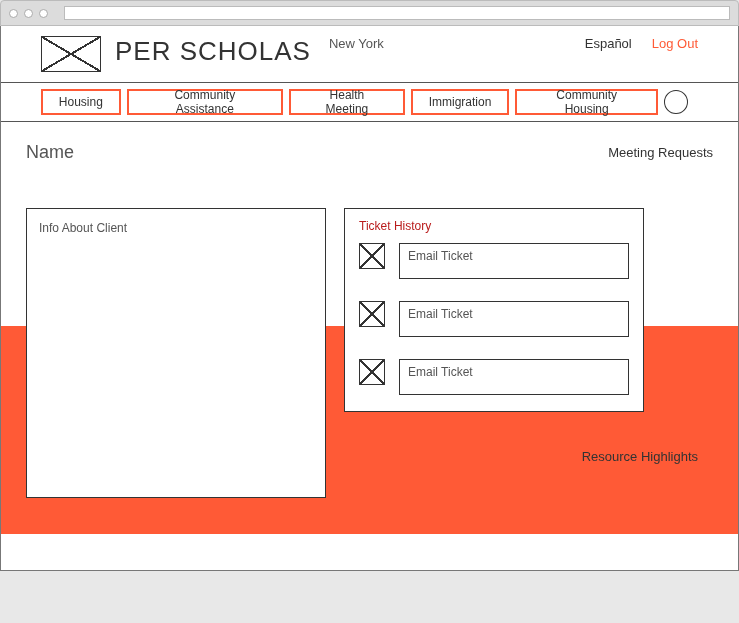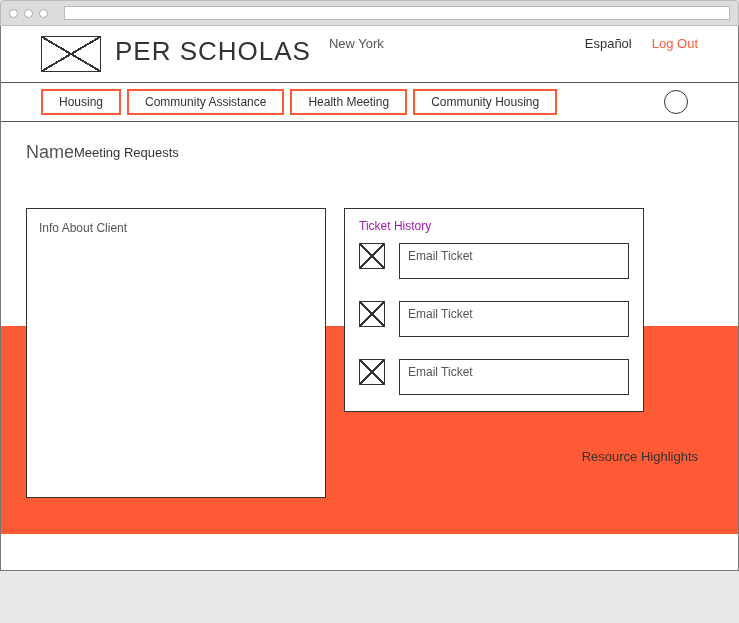--- a/index.html
+++ b/index.html
@@ -138,20 +138,21 @@
       height: 208px;
       background: #ff5a36;
       z-index: 0;
     }
     .content-inner {
       position: relative;
       z-index: 1;
     }
     .top-row {
       display: flex;
+      justify-content: space-between;
       align-items: center;
       margin-bottom: 14px;
     }
     .name-heading {
       font-size: 18px;
       color: #555;
       font-weight: 400;
     }
     .meeting-requests {
       font-size: 13px;
@@ -175,21 +176,21 @@
       color: #555;
     }
     .ticket-history-box {
       border: 1px solid #333;
       background: #fff;
       width: 300px;
       padding: 10px 14px 16px 14px;
     }
     .ticket-history-title {
       font-size: 12px;
-      color: #a21caf;
+      color: #b91c1c;
       margin-bottom: 10px;
     }
     .ticket-row {
       display: flex;
       gap: 14px;
       align-items: flex-start;
       margin-bottom: 22px;
     }
     .ticket-row:last-child {
       margin-bottom: 0;
@@ -247,20 +248,21 @@
     <div class="header-right">
       <div class="espanol">Español</div>
       <div class="logout">Log Out</div>
     </div>
   </div>
 
   <div class="nav-bar">
     <div class="nav-tab">Housing</div>
     <div class="nav-tab">Community Assistance</div>
     <div class="nav-tab">Health Meeting</div>
+    <div class="nav-tab">Immigration</div>
     <div class="nav-tab">Community Housing</div>
     <div class="nav-circle"></div>
   </div>
 
   <div class="content">
     <div class="orange-bg"></div>
 
     <div class="content-inner">
       <div class="top-row">
         <div class="name-heading">Name</div>

